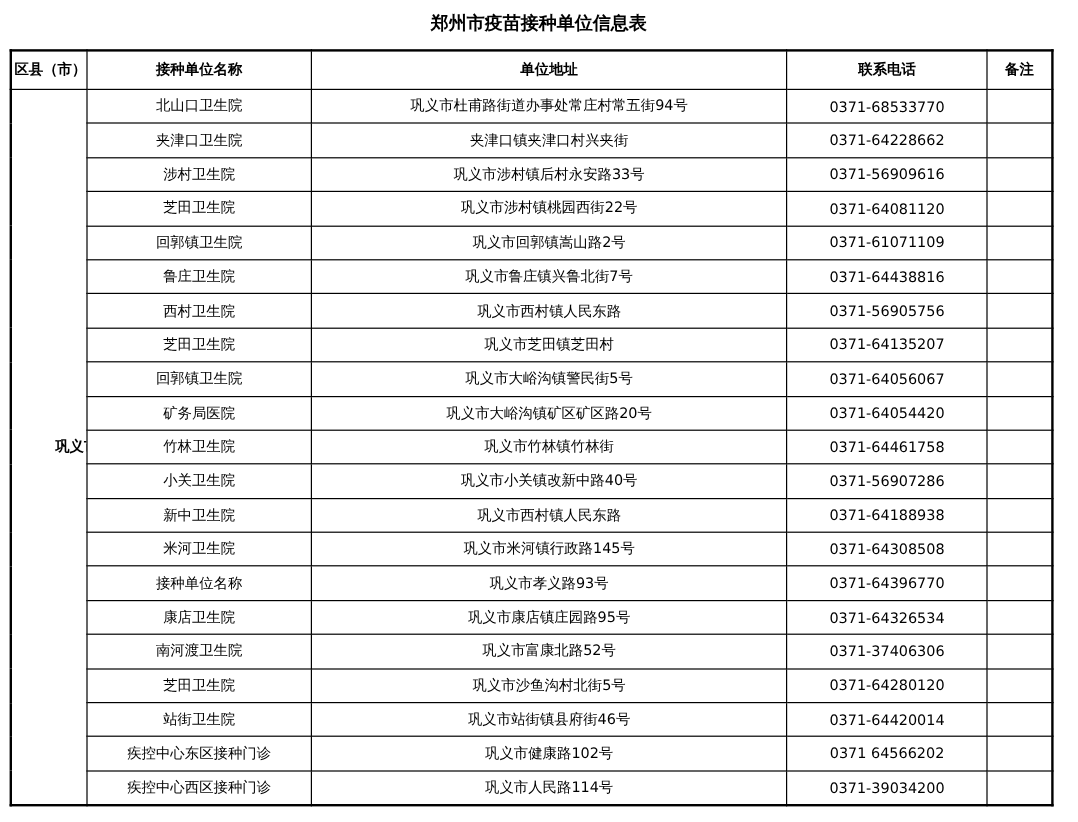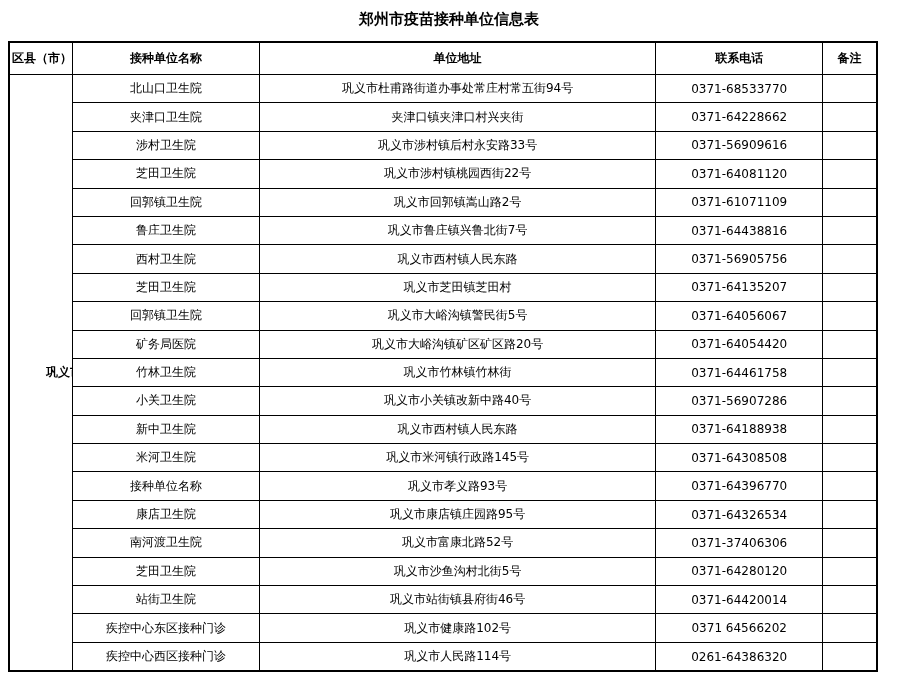--- a/index.html
+++ b/index.html
@@ -220,17 +220,17 @@
       <tr>
         <td>疾控中心东区接种门诊</td>
         <td>巩义市健康路102号</td>
         <td>0371 64566202</td>
         <td></td>
       </tr>
 
       <tr>
         <td>疾控中心西区接种门诊</td>
         <td>巩义市人民路114号</td>
-        <td>0261-64386320</td>
+        <td>0371-39034200</td>
         <td></td>
       </tr>
     </tbody>
 </table>
 
 </body></html>

